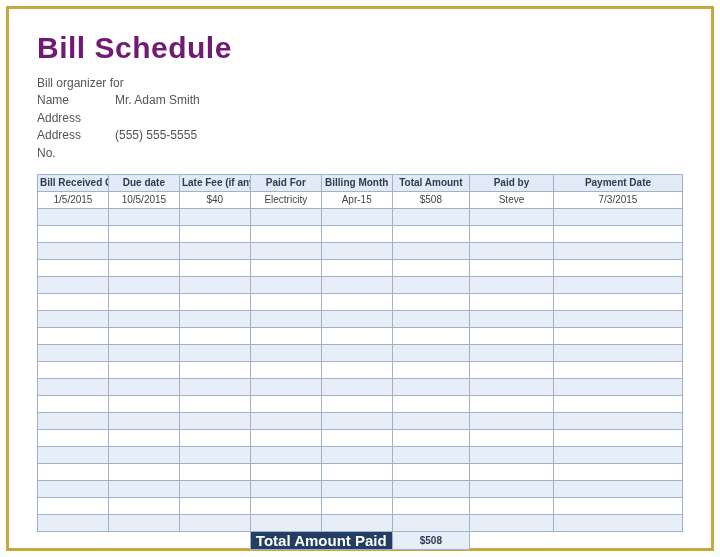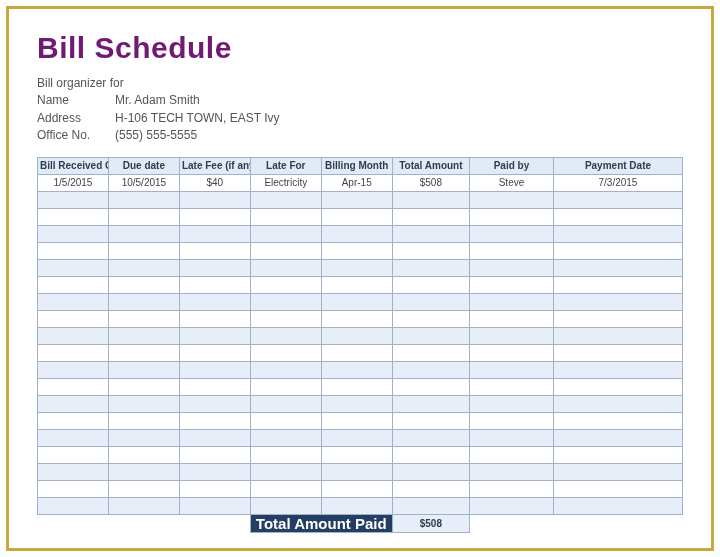--- a/index.html
+++ b/index.html
@@ -94,45 +94,44 @@
   <div class="info-block">
     <div class="info-row">
       <span class="info-label" style="width:auto;">Bill organizer for</span>
     </div>
     <div class="info-row">
       <span class="info-label">Name</span>
       <span class="info-value">Mr. Adam Smith</span>
     </div>
     <div class="info-row">
       <span class="info-label">Address</span>
-      <span class="info-value">H-106 TECH TOWN, EAST Ivy</span>
     </div>
     <div class="info-row">
-      <span class="info-label">Office No.</span>
+      <span class="info-label">Address No.</span>
       <span class="info-value">(555) 555-5555</span>
     </div>
   </div>
 
   <table class="sched">
     <colgroup>
       <col class="col-received">
         <col class="col-due">
         <col class="col-latefee">
         <col class="col-billfor">
       <col class="col-month">
         <col class="col-total">
         <col class="col-paidby">
         <col class="col-paydate">
     </colgroup>
     <thead>
       <tr>
         <th>Bill Received On</th>
         <th>Due date</th>
         <th>Late Fee (if any)</th>
-        <th>Late For</th>
+        <th>Paid For</th>
         <th>Billing Month</th>
         <th>Total Amount</th>
         <th>Paid by</th>
         <th>Payment Date</th>
       </tr>
     </thead>
     <tbody id="sched-body">
         <tr>
           <td>1/5/2015</td>
           <td>10/5/2015</td>

